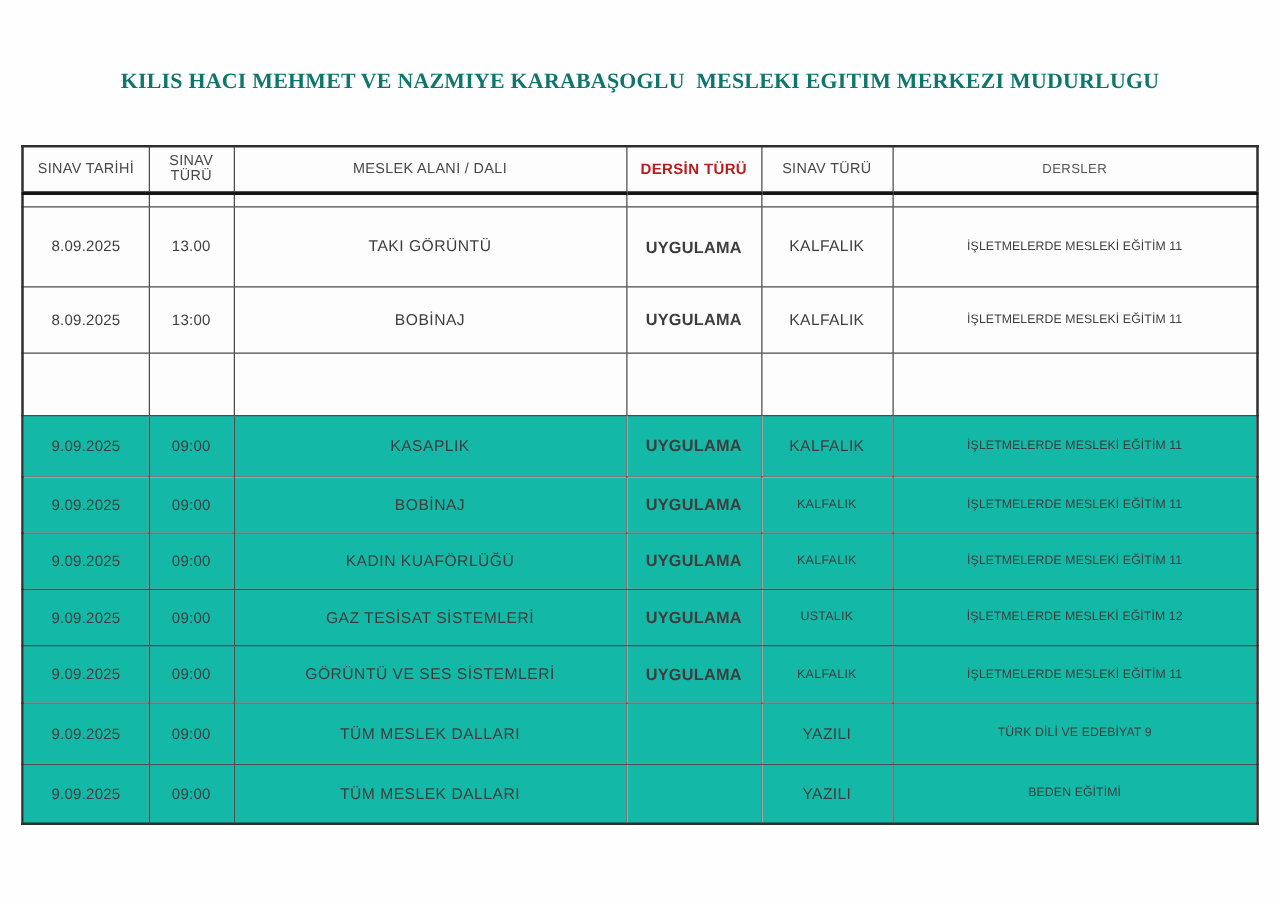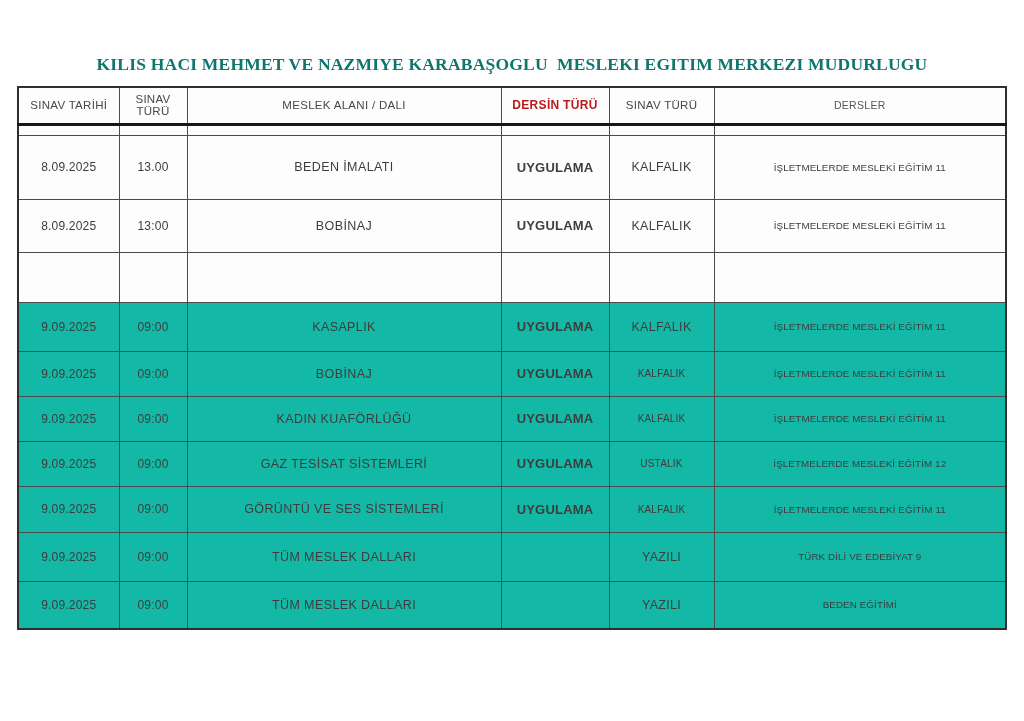--- a/index.html
+++ b/index.html
@@ -37,21 +37,21 @@
   .title-line2 {
     font-size: 17.5px;
     letter-spacing: 0.2px;
     white-space: pre;
     line-height: 22px;
   }
   
   table.schedule {
     position: absolute;
     left: 17px;
-    top: 86px;
+    top: 116px;
     width: 988px;
     border-collapse: collapse;
     table-layout: fixed;
     background: #fdfdfd;
   }
   table.schedule td, table.schedule th {
     border: 1px solid #4c4c4c;
     padding: 0 3px;
     vertical-align: middle;
     text-align: center;
@@ -122,21 +122,21 @@
       <td></td>
       <td></td>
       <td></td>
       <td></td>
       <td></td>
     </tr>
 
     <tr style="height:64px">
       <td class="c-date">8.09.2025</td>
       <td class="c-time">13.00</td>
-      <td class="c-field">BEDEN İMALATI</td>
+      <td class="c-field">TAKI GÖRÜNTÜ</td>
       <td class="c-lesson">UYGULAMA</td>
       <td class="c-exam">KALFALIK</td>
       <td class="c-courses">İŞLETMELERDE MESLEKİ EĞİTİM 11</td>
     </tr>
 
     <tr style="height:53px">
       <td class="c-date">8.09.2025</td>
       <td class="c-time">13:00</td>
       <td class="c-field">BOBİNAJ</td>
       <td class="c-lesson">UYGULAMA</td>

